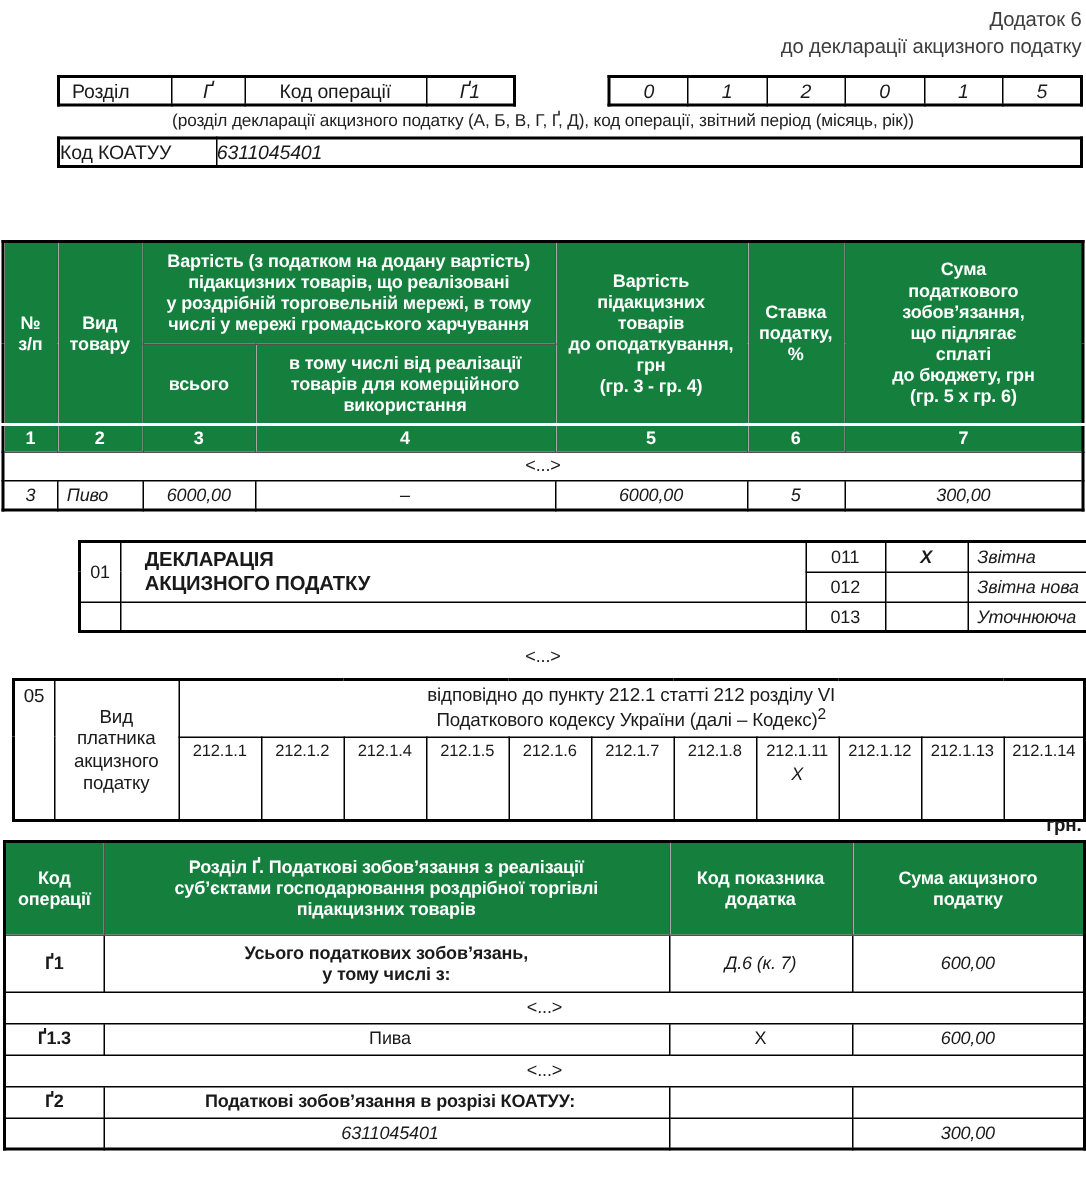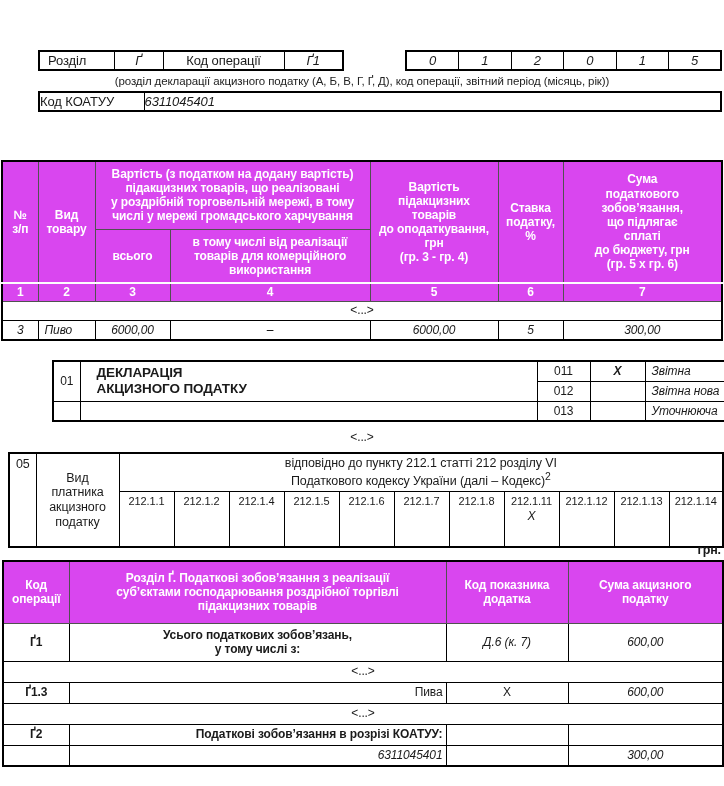--- a/index.html
+++ b/index.html
@@ -33,21 +33,21 @@
   .koatuu td { border: 1px solid #000; height: 18px; font-size: 13px; text-align: left; padding-left: 0; }
 
   .main-title { position: absolute; top: 119px; left: 0; width: 724px;
                 text-align: center; font-weight: bold; font-size: 14px; line-height: 1.3; }
 
   
   .tbl { border: 2px solid #000; background: #fff; }
   .tbl td { border: 1px solid #000; }
 
   
-  .ghead { background: #d946ef; color: #fff; font-weight: bold;
+  .ghead { background: #15803d; color: #fff; font-weight: bold;
            border: 1px solid #515151 !important; }
 
   
   .calc { position: absolute; top: 160px; left: 1px; width: 722px; }
   .calc .grouprow td { height: 68px; }
   .calc .subrow td { height: 54px; }
   .calc .numrow td { height: 18px; border-top: 2px solid #fdfdfd !important; }
   .calc .dotsrow td { height: 19px; }
   .calc .datarow td { height: 20px; }
   .calc .datarow .left { text-align: left; padding-left: 6px; }
@@ -68,27 +68,31 @@
   .payer .coderow td { height: 56px; vertical-align: top; padding-top: 3px; font-size: 11px; padding-left:1px; padding-right:1px; }
   .payer .p-mark { font-style: italic; font-size: 12px; height: 16px; margin-top: 2px; }
 
   .hrn { position: absolute; top: 543px; right: 3px; font-size: 12.5px; font-weight: bold; }
 
   
   .liab { position: absolute; top: 560px; left: 2px; width: 720px; }
   .liab .hrow td { height: 62px; }
   .liab .r-g1 td { height: 38px; }
   .liab .rrow td { height: 21px; }
-  .liab .nm-left { text-align: right; padding-left: 8px; margin-top: 40px; }
+  .liab .nm-left { text-align: center; padding-left: 8px; margin-top: 40px; }
 </style>
 </head>
 <body>
 
 <div class="page">
 
+  <div class="appendix">
+    <div>Додаток 6</div>
+    <div>до декларації акцизного податку</div>
+  </div>
 
   <table class="rozdil">
     <colgroup>
         <col style="width:75px">
         <col style="width:49px">
         <col style="width:121px">
         <col style="width:59px">
       </colgroup>
     <tbody>
         <tr>

